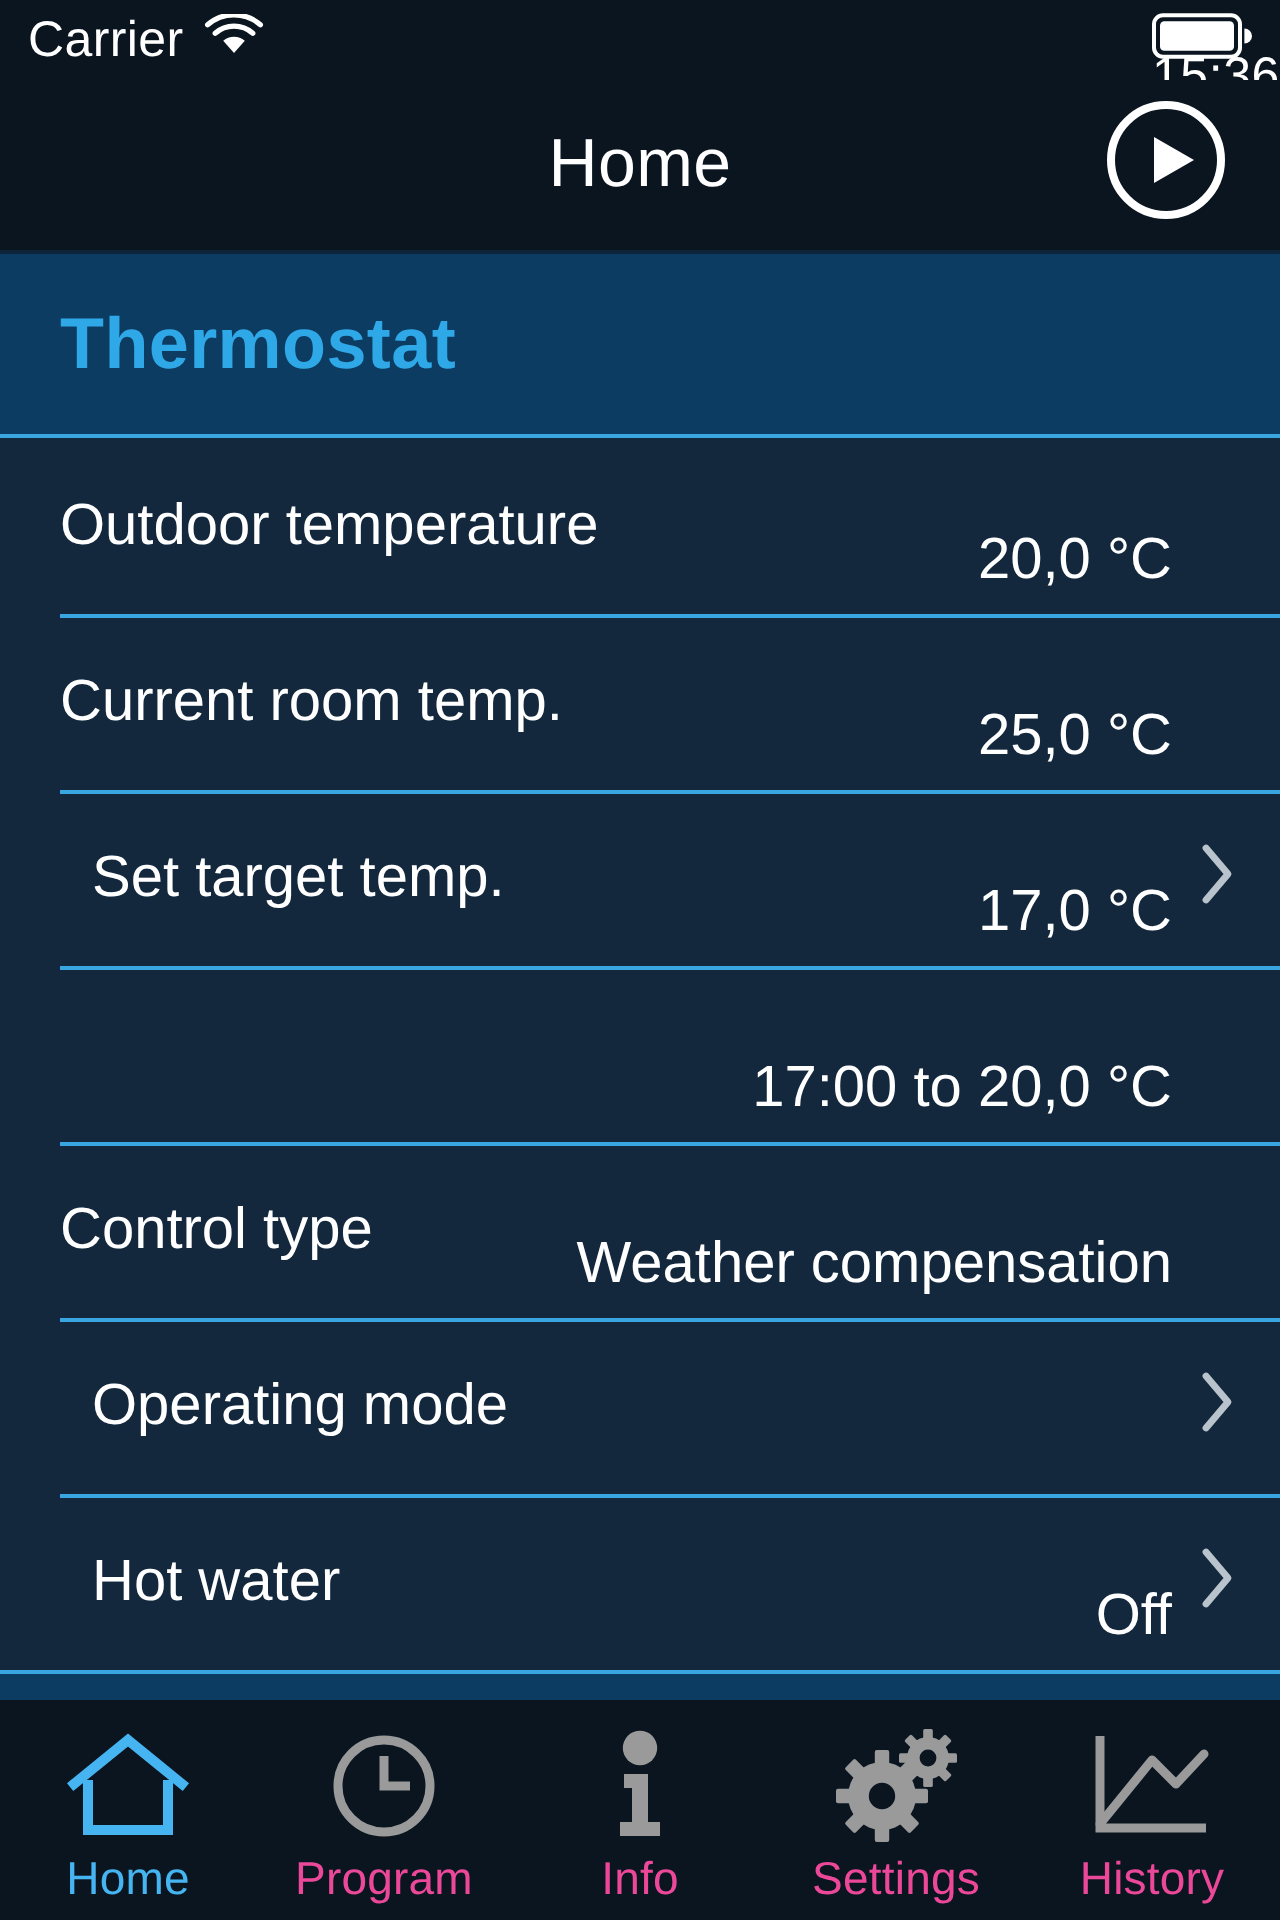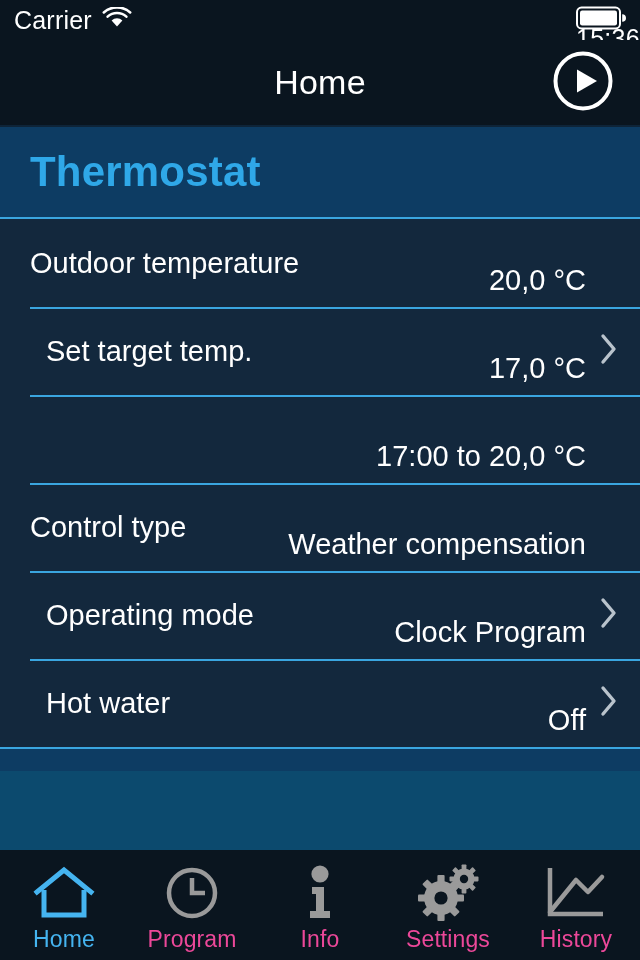--- a/index.html
+++ b/index.html
@@ -95,21 +95,21 @@
     flex: 0 0 92px;
     background: #0d3c63;
     display: flex;
     align-items: center;
     padding: 0 30px;
     box-sizing: border-box;
     border-bottom: 2px solid #3aa6e0;
   }
   .section-title {
     color: #2fa8e8;
-    font-size: 42px;
+    font-size: 36px;
     font-weight: bold;
     letter-spacing: 0.2px;
   }
 
   
   .list {
     background: #0c4a6e;
     flex: 1 1 auto;
     display: flex;
     flex-direction: column;
@@ -249,20 +249,27 @@
   <div class="list">
 
     <div class="list-row">
       <span class="row-label">Outdoor temperature</span>
       <span class="row-right">
         <span class="row-value">20,0 °C</span>
         <span class="chevron-spacer"></span>
       </span>
     </div>
 
+    <div class="list-row">
+      <span class="row-label">Current room temp.</span>
+      <span class="row-right">
+        <span class="row-value">25,0 °C</span>
+        <span class="chevron-spacer"></span>
+      </span>
+    </div>
 
     <div class="list-row is-link">
       <span class="row-label">Set target temp.</span>
       <span class="row-right">
         <span class="row-value">17,0 °C</span>
         <span class="chevron">
           <svg width="18" height="32" viewBox="0 0 18 32">
               <path d="M3 3 L14 16 L3 29" fill="none" stroke="#b9c3cc" stroke-width="3.4" stroke-linecap="round" stroke-linejoin="round"></path>
             </svg>
         </span>
@@ -280,21 +287,20 @@
       <span class="row-label">Control type</span>
       <span class="row-right">
         <span class="row-value">Weather compensation</span>
         <span class="chevron-spacer"></span>
       </span>
     </div>
 
     <div class="list-row is-link">
       <span class="row-label">Operating mode</span>
       <span class="row-right">
-        <span class="row-value">Clock Program</span>
         <span class="chevron">
           <svg width="18" height="32" viewBox="0 0 18 32">
               <path d="M3 3 L14 16 L3 29" fill="none" stroke="#b9c3cc" stroke-width="3.4" stroke-linecap="round" stroke-linejoin="round"></path>
             </svg>
         </span>
       </span>
     </div>
 
     <div class="list-row is-link">
       <span class="row-label">Hot water</span>

